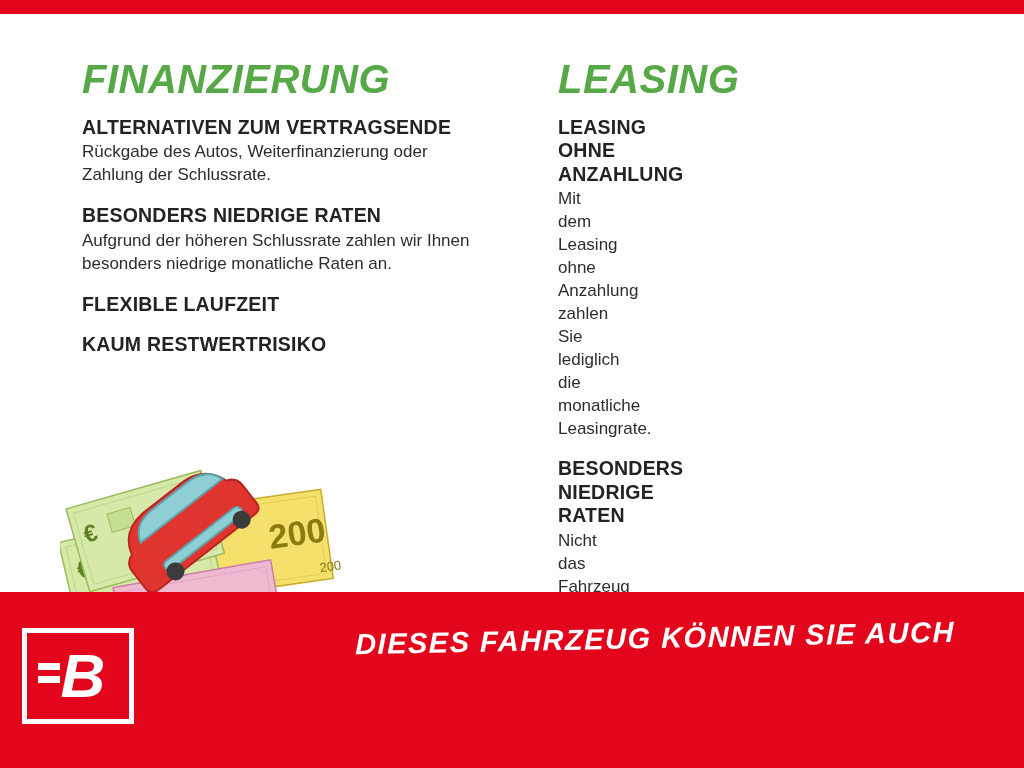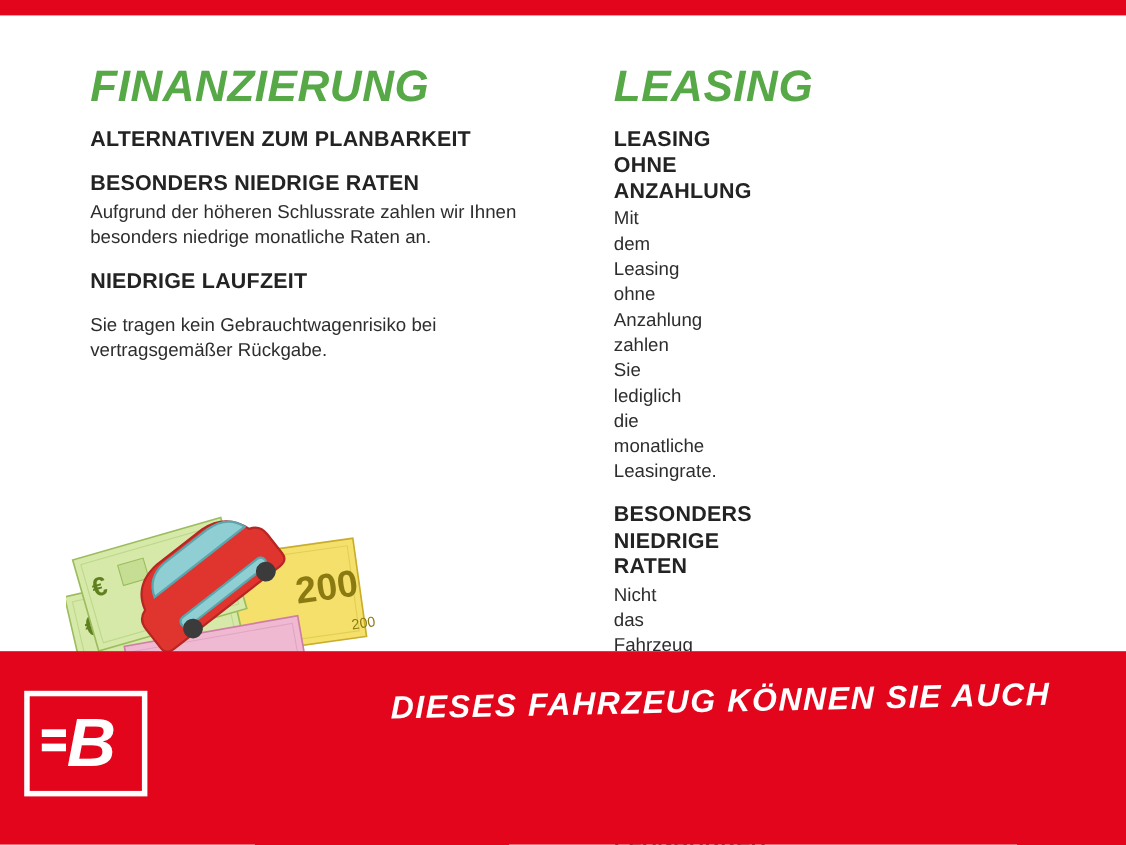--- a/index.html
+++ b/index.html
@@ -164,31 +164,32 @@
 <div class="page">
 
   <div class="top-strip"></div>
 
   <div class="columns">
 
     <div class="col col-left">
       <h1 class="col-title">FINANZIERUNG</h1>
 
       <div class="block">
-        <p class="block-head">ALTERNATIVEN ZUM PLANBARKEIT</p>
+        <p class="block-head">ALTERNATIVEN ZUM VERTRAGSENDE</p>
+        <p class="block-body">Rückgabe des Autos, Weiterfinanzierung oder Zahlung der Schlussrate.</p>
       </div>
       <div class="block">
         <p class="block-head">BESONDERS NIEDRIGE RATEN</p>
         <p class="block-body">Aufgrund der höheren Schlussrate zahlen wir Ihnen besonders niedrige monatliche Raten an.</p>
       </div>
       <div class="block">
-        <p class="block-head">NIEDRIGE LAUFZEIT</p>
-      </div>
-      <div class="block">
-        <p class="block-body">Sie tragen kein Gebrauchtwagenrisiko bei vertragsgemäßer Rückgabe.</p>
+        <p class="block-head">FLEXIBLE LAUFZEIT</p>
+      </div>
+      <div class="block">
+        <p class="block-head">KAUM RESTWERTRISIKO</p>
       </div>
     </div>
 
     <div class="col col-right">
       <h1 class="col-title">LEASING</h1>
 
       <div class="block">
         <p class="block-head">LEASING OHNE ANZAHLUNG</p>
         <p class="block-body">Mit dem Leasing ohne Anzahlung zahlen Sie lediglich die monatliche Leasingrate.</p>
       </div>

